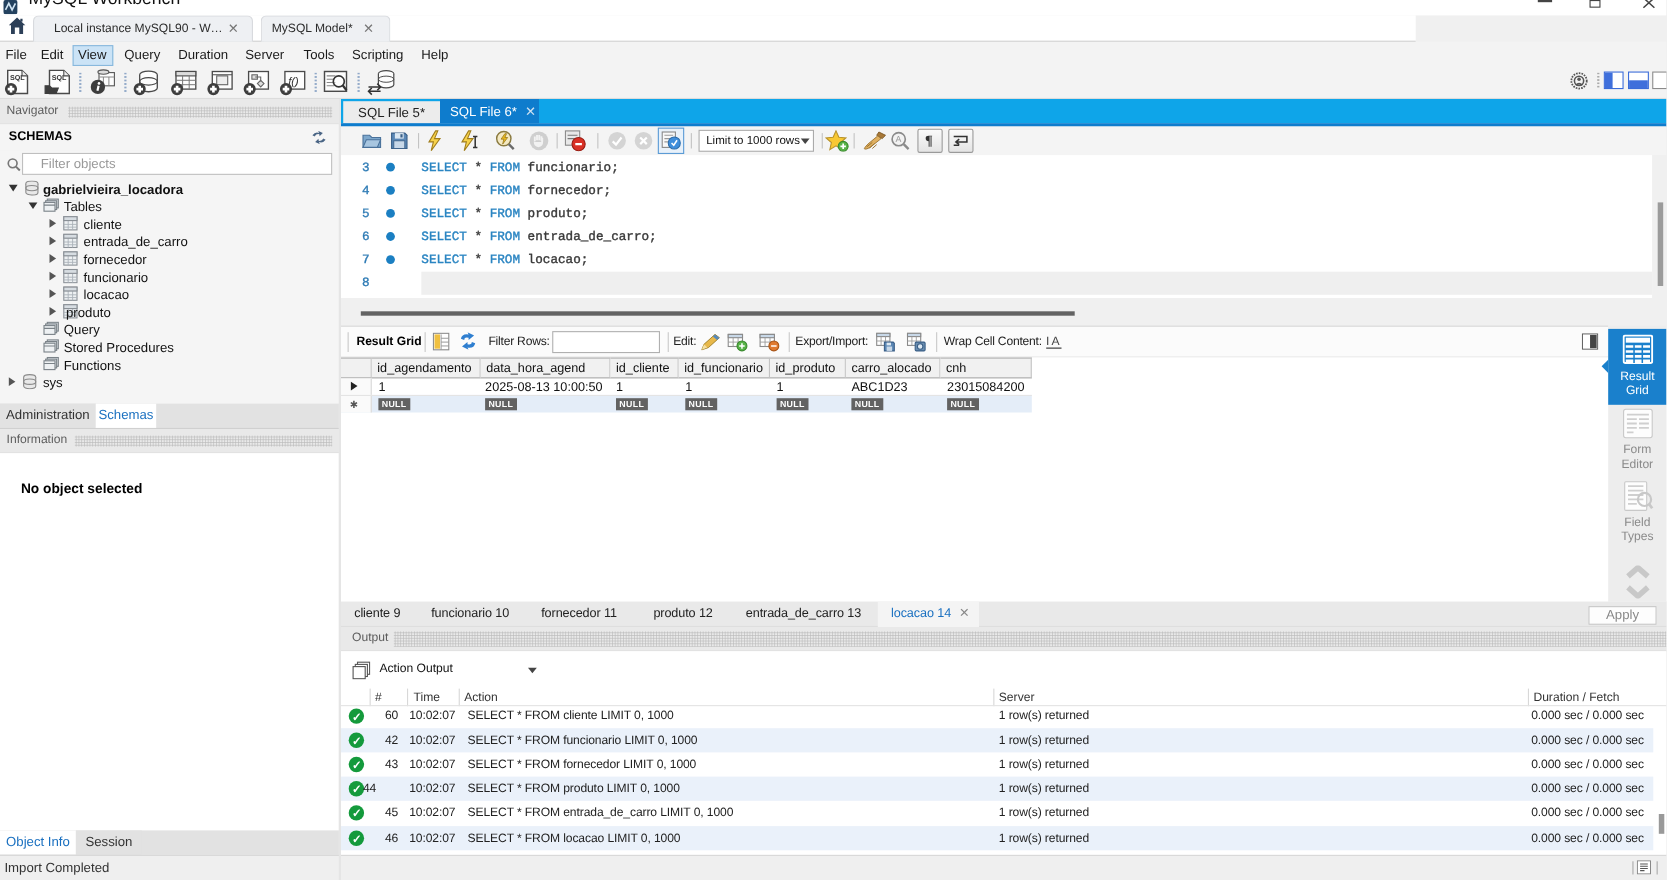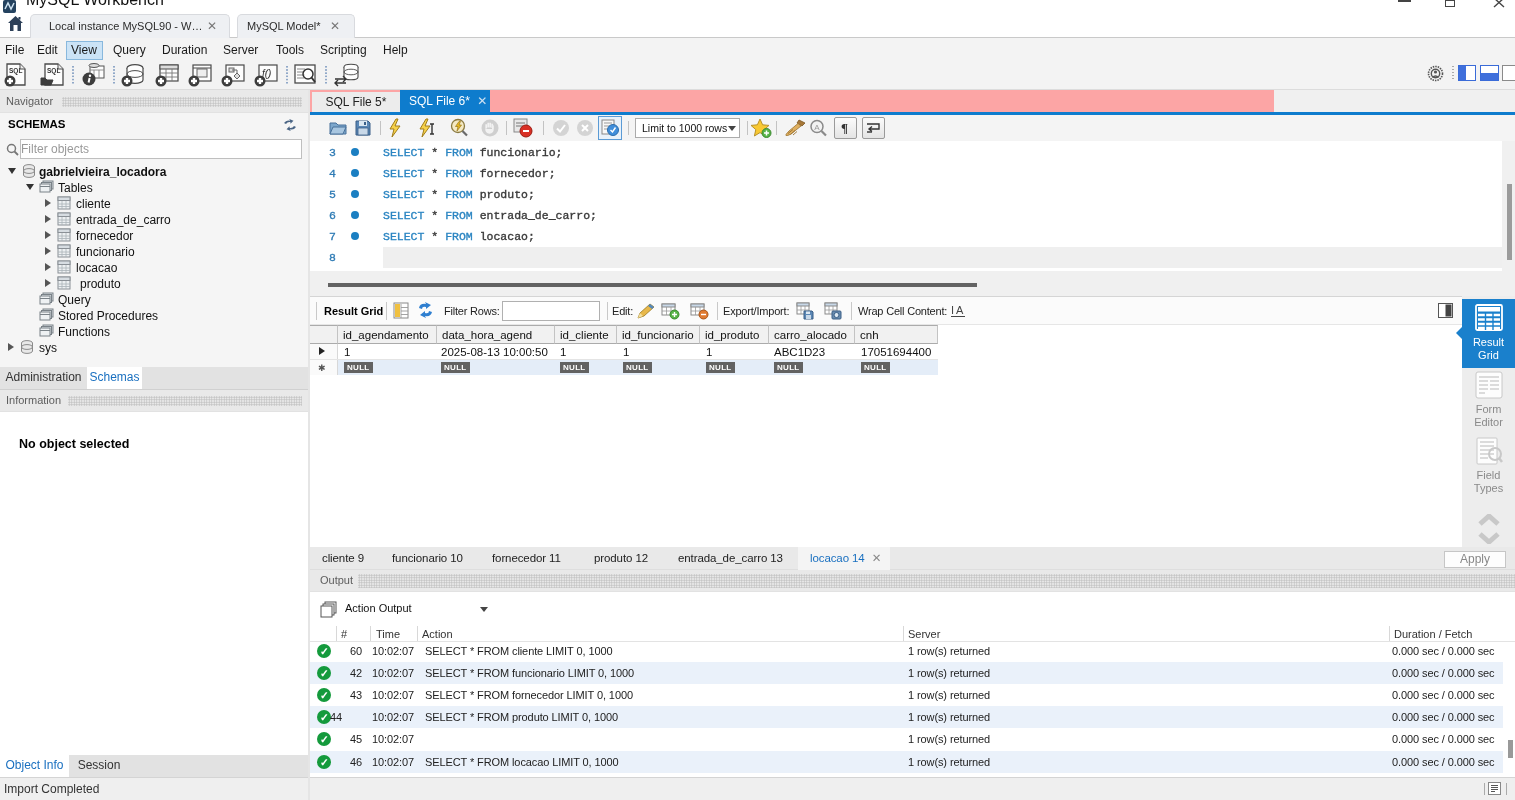--- a/index.html
+++ b/index.html
@@ -3,48 +3,48 @@
 <meta charset="utf-8">
 <style>
 * { margin:0; padding:0; box-sizing:border-box; }
 html,body { width:1515px; height:800px; overflow:hidden; }
 body { font-family:"Liberation Sans", sans-serif; background:#f0f0f0; position:relative; font-size:12px; color:#1a1a1a; }
 .abs { position:absolute; }
 
 #titlebar { left:0; top:0; width:1515px; height:14px; background:#fff; overflow:hidden; }
 #titletext { left:26px; top:-9px; font-size:16px; color:#111; }
 
-#apptabs { left:0; top:14px; width:1515px; height:24px; background:#fff; border-bottom:1px solid #c9c9c9; }
+#apptabs { left:0; top:14px; width:1287px; height:24px; background:#fff; border-bottom:1px solid #c9c9c9; }
 .apptab { top:0px; height:24px; background:#eef0f3; border:1px solid #d8dade; border-bottom:none; border-radius:5px 5px 0 0; color:#2b2b2b; font-size:11px; line-height:23px; }
 .apptab .x { color:#777; font-size:12px; }
 
 #band { left:0; top:38px; width:1515px; height:52px; background:#f3f3f3; border-bottom:1px solid #dcdcdc; }
 .menuitem { top:3px; height:18px; line-height:18px; font-size:12px; color:#1a1a1a; }
 #viewhl { left:66px; top:3px; width:37px; height:19px; background:#cbe3f6; border:1px solid #88b8dd; }
 
 .hdr { background:#e9e9e9; color:#5d5d5d; font-size:11px; }
 .dots { background-image:radial-gradient(#bfbfbf 0.8px, transparent 0.95px); background-size:2.5px 2.5px; }
 #navhdr { left:0; top:90px; width:308px; height:23px; border-bottom:1px solid #e2e2e2;}
 #schemasrow { left:0; top:113px; width:308px; height:24px; background:#f5f5f5; }
-#filterbox { left:20px; top:139px; width:282px; height:20px; background:#fff; border:1px solid #bfbfbf; color:#999; font-size:12px; line-height:18px; padding-left:0; }
+#filterbox { left:20px; top:139px; width:282px; height:20px; background:#fff; border:1px solid #bfbfbf; color:#999; font-size:12px; line-height:18px; padding-left:16px; }
 .ti { position:absolute; height:16px; line-height:16px; font-size:12px; color:#111; white-space:nowrap; }
 .tw { position:absolute; width:0; height:0; }
 .tri-d { border-left:4.5px solid transparent; border-right:4.5px solid transparent; border-top:6px solid #333; }
 .tri-r { border-top:4.5px solid transparent; border-bottom:4.5px solid transparent; border-left:6px solid #555; }
 #lefttabs { left:0; top:367px; width:308px; height:23px; background:#e2e2e2; border-bottom:1px solid #d0d0d0; }
 #infohdr { left:0; top:390px; width:308px; height:22px; border-bottom:1px solid #e2e2e2; }
 #infobody { left:0; top:412px; width:308px; height:343px; background:#fff; }
 #objtabs { left:0; top:755px; width:308px; height:22px; background:#e2e2e2; }
 .ltab { position:absolute; top:0; height:22px; line-height:21px; font-size:12px; }
 
 #statusbar { left:0; top:777px; width:1515px; height:23px; background:#efefef; border-top:1px solid #d4d4d4; font-size:12px; color:#333; }
 
 #leftedge { left:308px; top:90px; width:2px; height:710px; background:#e5e5e5; }
 
-#sqltabrow { left:310px; top:90px; width:964px; height:22px; background:#fca5a5;padding-left:12px; }
+#sqltabrow { left:310px; top:90px; width:1205px; height:22px; background:#0ea5e9;padding-left:12px; }
 #sqltab1 { left:2px; top:2px; width:88px; height:20px; background:#ececec; color:#222; line-height:20px; font-size:12px; }
 #sqltab2 { left:90px; top:0px; width:90px; height:22px; background:#0e7ccd; color:#fff; line-height:22px; font-size:12px; }
 #blueline { left:310px; top:112px; width:1205px; height:3px; background:#0e7ccd; }
 #sqltoolbar { left:310px; top:115px; width:1205px; height:26px; background:#f4f4f4; }
 
 #editor { left:310px; top:141px; width:1192px; height:130px; background:#fff; font-family:"Liberation Mono", monospace; font-size:11.5px; }
 .cl { position:absolute; height:21px; line-height:21px; white-space:pre; -webkit-text-stroke:0.35px currentColor; }
 .lno { position:absolute; width:26px; text-align:right; color:#2e7bb5; height:21px; line-height:21px; font-size:11.5px; -webkit-text-stroke:0.3px currentColor; }
 .dot { position:absolute; width:8px; height:8px; border-radius:50%; background:#1b7fc2; }
 .kw { color:#2b85c2; }
@@ -292,21 +292,21 @@
       <path d="M1 4.5 H13 M5 4.5 V13 M9 4.5 V13 M1 8 H13 M1 10.5 H13" stroke="#aab2b8" stroke-width="0.8"></path>
       <rect x="1" y="1" width="12" height="3.5" fill="#d7dde2" stroke="#8a9096"></rect>
     </svg>
   <div class="ti" style="left:76px;top:260px">locacao</div>
   <div class="tw tri-r" style="left:45px;top:279px"></div>
   <svg class="abs" style="left:57px;top:276px" width="14" height="14" viewBox="0 0 14 14">
       <rect x="1" y="1" width="12" height="12" fill="#edf0f2" stroke="#8a9096"></rect>
       <path d="M1 4.5 H13 M5 4.5 V13 M9 4.5 V13 M1 8 H13 M1 10.5 H13" stroke="#aab2b8" stroke-width="0.8"></path>
       <rect x="1" y="1" width="12" height="3.5" fill="#d7dde2" stroke="#8a9096"></rect>
     </svg>
-  <div class="ti" style="left:80px;top:276px">produto</div>
+  <div class="ti" style="left:60px;top:276px">produto</div>
   <svg class="abs" style="left:39px;top:292px" width="15" height="14" viewBox="0 0 15 14">
       <rect x="4" y="1" width="10" height="8" fill="#dfe4e8" stroke="#7a8288"></rect>
       <rect x="2.5" y="2.5" width="10" height="8" fill="#dfe4e8" stroke="#7a8288"></rect>
       <rect x="1" y="4" width="10" height="8" fill="#eef1f3" stroke="#7a8288"></rect>
       <path d="M1 6.5 H11" stroke="#7a8288"></path>
     </svg>
   <div class="ti" style="left:58px;top:292px">Query</div>
   <svg class="abs" style="left:39px;top:308px" width="15" height="14" viewBox="0 0 15 14">
       <rect x="4" y="1" width="10" height="8" fill="#dfe4e8" stroke="#7a8288"></rect>
       <rect x="2.5" y="2.5" width="10" height="8" fill="#dfe4e8" stroke="#7a8288"></rect>
@@ -565,21 +565,21 @@
   <div class="abs" style="left:0;top:34px;width:28px;height:16px;background:#fafafa;border-right:1px solid #d8d8d8"></div>
   <div class="abs" style="left:9px;top:22px;width:0;height:0;border-top:4.5px solid transparent;border-bottom:4.5px solid transparent;border-left:6px solid #222"></div>
   <div class="abs" style="left:8px;top:38px;font-size:9px;color:#555">✱</div>
 
   <div class="gcell" style="left:34px;top:20px">1</div>
   <div class="gcell" style="left:131px;top:20px">2025-08-13 10:00:50</div>
   <div class="gcell" style="left:250px;top:20px">1</div>
   <div class="gcell" style="left:313px;top:20px">1</div>
   <div class="gcell" style="left:396px;top:20px">1</div>
   <div class="gcell" style="left:464px;top:20px">ABC1D23</div>
-  <div class="gcell" style="left:551px;top:20px">17051694400</div>
+  <div class="gcell" style="left:551px;top:20px">23015084200</div>
   <div class="abs" style="left:0;top:34px;width:628px;height:1px;background:#e4e4e4"></div>
 
   <div class="nullb" style="left:34px;top:37px">NULL</div>
   <div class="nullb" style="left:131px;top:37px">NULL</div>
   <div class="nullb" style="left:250px;top:37px">NULL</div>
   <div class="nullb" style="left:313px;top:37px">NULL</div>
   <div class="nullb" style="left:396px;top:37px">NULL</div>
   <div class="nullb" style="left:464px;top:37px">NULL</div>
   <div class="nullb" style="left:551px;top:37px">NULL</div>
 </div>
@@ -680,20 +680,21 @@
       <div class="ocell" style="left:20px;width:32px;text-align:left">44</div>
       <div class="ocell" style="left:62px">10:02:07</div>
       <div class="ocell" style="left:115px">SELECT * FROM produto LIMIT 0, 1000</div>
       <div class="ocell" style="left:598px">1 row(s) returned</div>
       <div class="ocell" style="left:1082px">0.000 sec / 0.000 sec</div>
     </div>
   <div class="orow" style="top:136px">
       <div class="gcheck" style="left:7px;top:4px"></div>
       <div class="ocell" style="left:20px;width:32px;text-align:right">45</div>
       <div class="ocell" style="left:62px">10:02:07</div>
+      <div class="ocell" style="left:115px">SELECT * FROM entrada_de_carro LIMIT 0, 1000</div>
       <div class="ocell" style="left:598px">1 row(s) returned</div>
       <div class="ocell" style="left:1082px">0.000 sec / 0.000 sec</div>
     </div>
   <div class="orow oalt" style="top:159px">
       <div class="gcheck" style="left:7px;top:4px"></div>
       <div class="ocell" style="left:20px;width:32px;text-align:right">46</div>
       <div class="ocell" style="left:62px">10:02:07</div>
       <div class="ocell" style="left:115px">SELECT * FROM locacao LIMIT 0, 1000</div>
       <div class="ocell" style="left:598px">1 row(s) returned</div>
       <div class="ocell" style="left:1082px">0.000 sec / 0.000 sec</div>

